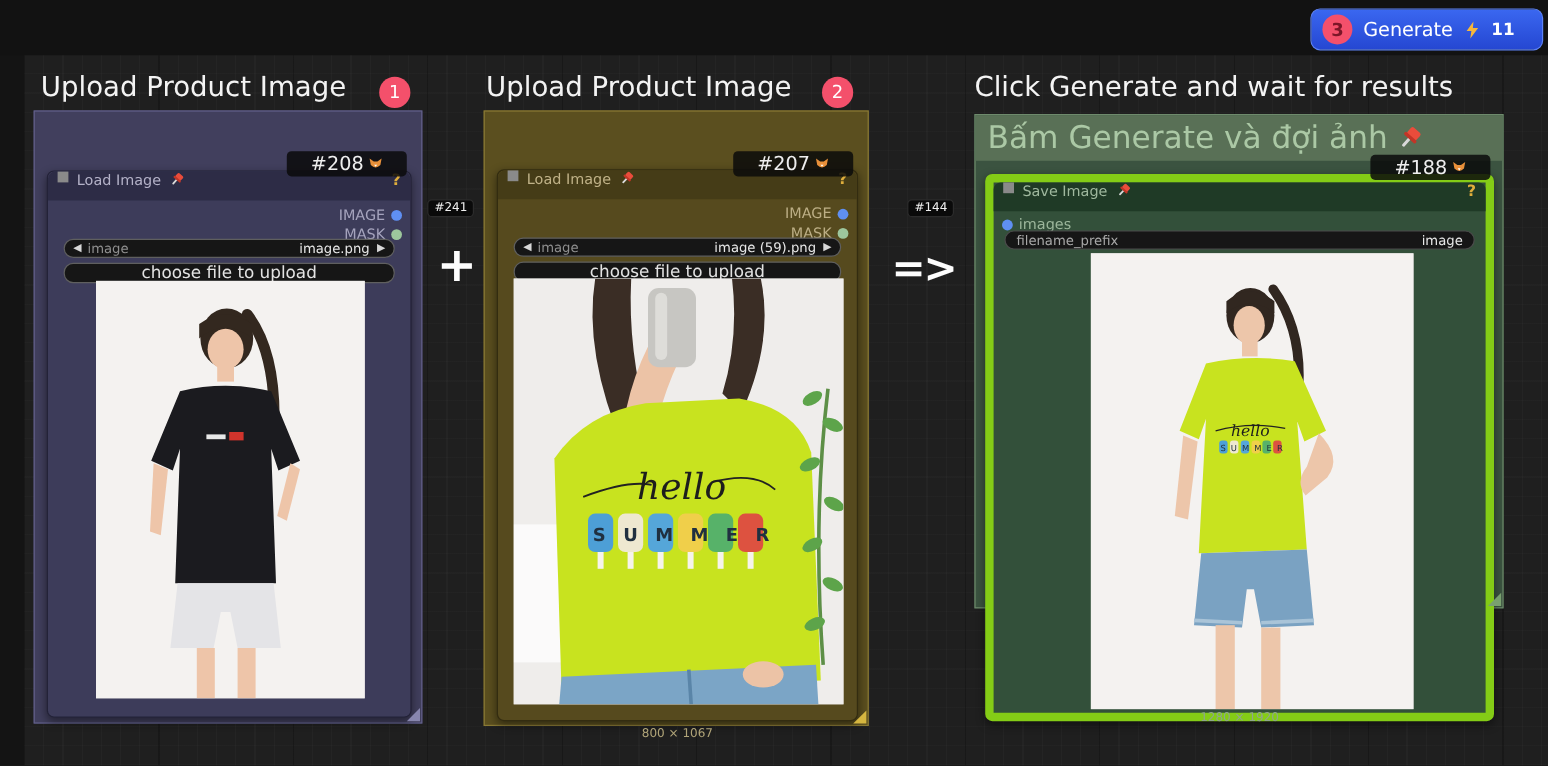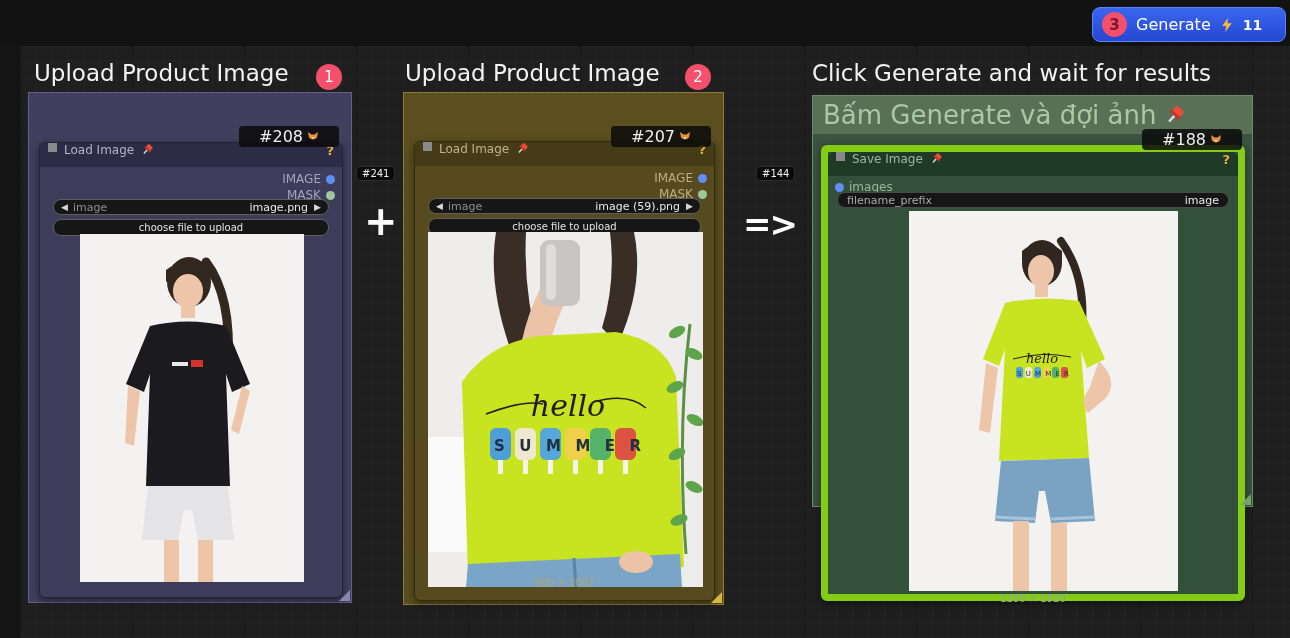--- a/index.html
+++ b/index.html
@@ -78,21 +78,21 @@
     display:flex;align-items:center;font-size:11px;padding:0 7px;box-sizing:border-box;
     color:#8f8f8f;cursor:pointer;
   }
   .combo .arrow{color:#d8d8d8;font-size:9px;}
   .combo .cname{margin-left:5px;}
   .combo .cval{margin-left:auto;margin-right:6px;color:#e8e8e8;}
   .upload{
     position:absolute;top:76px;left:13px;right:13px;height:15px;
     background:#161616;border:1px solid #5f5f5f;border-radius:8px;
     display:flex;align-items:center;justify-content:center;
-    font-size:10px;color:#e3e3e3;cursor:pointer;
+    font-size:14px;color:#e3e3e3;cursor:pointer;
   }
   .wfield{
     position:absolute;top:40px;left:9px;right:9px;height:16px;
     background:#161616;border:1px solid #4a4a4a;border-radius:9px;
     display:flex;align-items:center;font-size:11px;padding:0 9px;box-sizing:border-box;
     color:#a8a8a8;cursor:text;
   }
   .wfield .wval{margin-left:auto;color:#e8e8e8;}
   .preview{position:absolute;background:#f4f2f0;overflow:hidden;}
   .preview svg{display:block;}
@@ -107,21 +107,21 @@
   .g1 .preview{left:40px;top:91px;width:224px;height:348px;}
   .g1 .res{top:441px;color:#8d8da5;}
   .g1 .rz{border-bottom:11px solid #8785ad;}
   
   .g2{left:383px;top:46px;width:321px;height:513px;background:#5b4f1f;border:1px solid #8a7a35;}
   .g2 .group-titlebar{background:#6c5f25;color:#d9ba3e;}
   .g2 .node{left:10px;top:48px;width:301px;height:460px;background:#564a1e;border:1px solid #332c10;}
   .g2 .node-header{background:#453c17;color:#c0b288;}
   .g2 .port{color:#bcae85;}
   .g2 .preview{left:13px;top:90px;width:275px;height:355px;}
-  .g2 .res{top:435px;color:#b0a478;}
+  .g2 .res{top:464px;color:#b0a478;}
   .g2 .rz{border-bottom:11px solid #d5b640;}
   
   .g3{left:792px;top:49px;width:441px;height:412px;background:#3b5340;border:1px solid #6e8a6c;}
   .g3 .group-titlebar{background:#597056;color:#abc8a5;}
   .g3 .node{left:8px;top:49px;width:424px;height:456px;background:#33503a;border:7px solid #84cc16;}
   .g3 .node-header{background:#1f3a26;color:#9fb89e;}
   .g3 .port{color:#9cb69b;}
   .g3 .preview{left:81px;top:59px;width:269px;height:380px;}
   .g3 .res{top:441px;color:#8fa68d;}
   .g3 .rz{border-bottom:11px solid #79a06f;}

